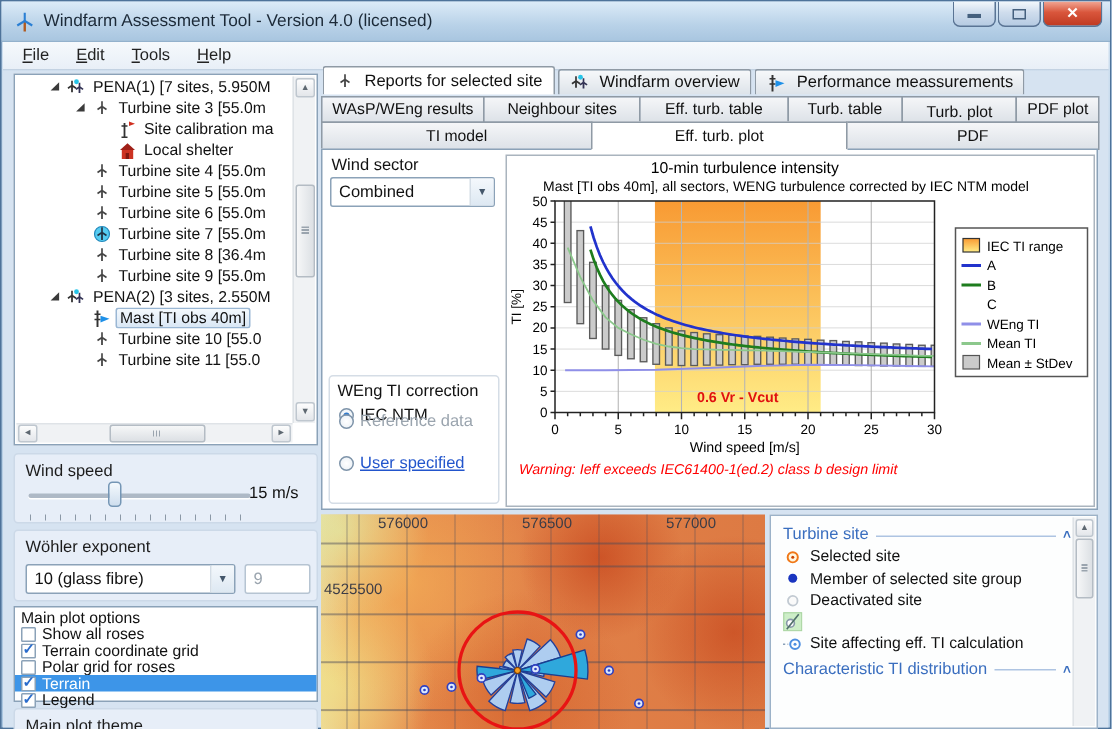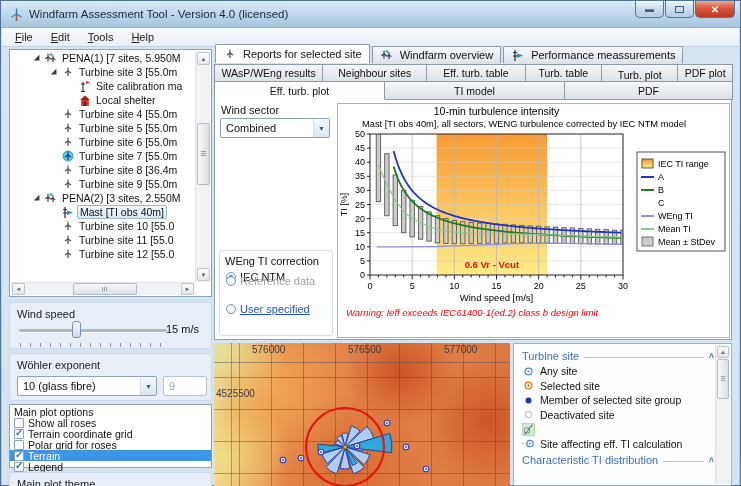--- a/index.html
+++ b/index.html
@@ -285,30 +285,20 @@
       <div class="tree-row" style="padding-left: 40px;">
         <span class="tw"></span>
         <svg width="14" height="13" viewBox="0 0 14 13" class="ticon">
           <line x1="7" y1="5" x2="7" y2="10" stroke="#444" stroke-width="1.2"></line>
           <line x1="7" y1="5" x2="7" y2="1.5" stroke="#444" stroke-width="1.1"></line>
           <line x1="7" y1="5" x2="4" y2="7" stroke="#444" stroke-width="1.1"></line>
           <line x1="7" y1="5" x2="10" y2="7" stroke="#444" stroke-width="1.1"></line>
         </svg>
         <span class="lbl">Turbine site 11 [55.0</span>
       </div>
-      <div class="tree-row" style="padding-left: 40px;">
-        <span class="tw"></span>
-        <svg width="14" height="13" viewBox="0 0 14 13" class="ticon">
-          <line x1="7" y1="5" x2="7" y2="10" stroke="#444" stroke-width="1.2"></line>
-          <line x1="7" y1="5" x2="7" y2="1.5" stroke="#444" stroke-width="1.1"></line>
-          <line x1="7" y1="5" x2="4" y2="7" stroke="#444" stroke-width="1.1"></line>
-          <line x1="7" y1="5" x2="10" y2="7" stroke="#444" stroke-width="1.1"></line>
-        </svg>
-        <span class="lbl">Turbine site 12 [55.0</span>
-      </div>
     </div>
   <div class="sb-v">
     <div class="sb-btn" style="left:1px;top:1px;width:13px;height:13px">▲</div>
     <div class="sb-thumb" style="left:1px;top:72px;width:13px;height:62px">
         <div class="grip"></div>
       </div>
     <div class="sb-btn" style="left:1px;bottom:1px;width:13px;height:13px">▼</div>
   </div>
   <div class="sb-h">
     <div class="sb-btn" style="left:1px;top:0;width:13px;height:12px">◄</div>
@@ -414,25 +404,25 @@
       <span>Turb. table</span>
     </div>
     <div class="tab-sub" style="flex-grow: 76; flex-basis: 0px; align-items: flex-end;">
       <span>Turb. plot</span>
     </div>
     <div class="tab-sub" style="flex-grow: 54; flex-basis: 0px;">
       <span>PDF plot</span>
     </div>
   </div>
 <div class="abs tab-sub-row" style="left:214px;top:81px;width:518px;height:19px" id="tabsrow3">
+    <div class="tab-sub" style="flex-grow: 180; flex-basis: 0px;">
+      <span>TI model</span>
+    </div>
     <div class="tab-sub active" style="flex-grow: 170; flex-basis: 0px;">
       <span>Eff. turb. plot</span>
-    </div>
-    <div class="tab-sub" style="flex-grow: 180; flex-basis: 0px;">
-      <span>TI model</span>
     </div>
     <div class="tab-sub" style="flex-grow: 168; flex-basis: 0px;">
       <span>PDF</span>
     </div>
   </div>
 
 <div class="abs content-panel">
   <div class="abs ws-label">Wind sector</div>
   <div class="combo" style="left:5px;top:18px;width:110px">
     <span class="cv">Combined</span>
@@ -644,27 +634,20 @@
 
 <div class="abs map-legend">
   <div class="ml-content" id="mlegend">
       <div class="ml-header">
         <span>Turbine site</span>
         <span class="rule"></span>
         <span class="chev">˄</span>
       </div>
       <div class="ml-item">
         <svg width="13" height="13" viewBox="0 0 13 13">
-          <circle cx="6.5" cy="6.5" r="3.4" fill="#fff" stroke="#4f8fe0" stroke-width="1.3"></circle>
-          <circle cx="6.5" cy="6.5" r="1" fill="#4f8fe0"></circle>
-        </svg>
-        <span>Any site</span>
-      </div>
-      <div class="ml-item">
-        <svg width="13" height="13" viewBox="0 0 13 13">
           <circle cx="6.5" cy="6.5" r="3.4" fill="#fff7e0" stroke="#f07818" stroke-width="1.3"></circle>
           <circle cx="6.5" cy="6.5" r="1" fill="#cc4400"></circle>
         </svg>
         <span>Selected site</span>
       </div>
       <div class="ml-item">
         <svg width="13" height="13" viewBox="0 0 13 13">
           <circle cx="6.5" cy="6.5" r="3" fill="#1a35c0"></circle>
         </svg>
         <span>Member of selected site group</span>

